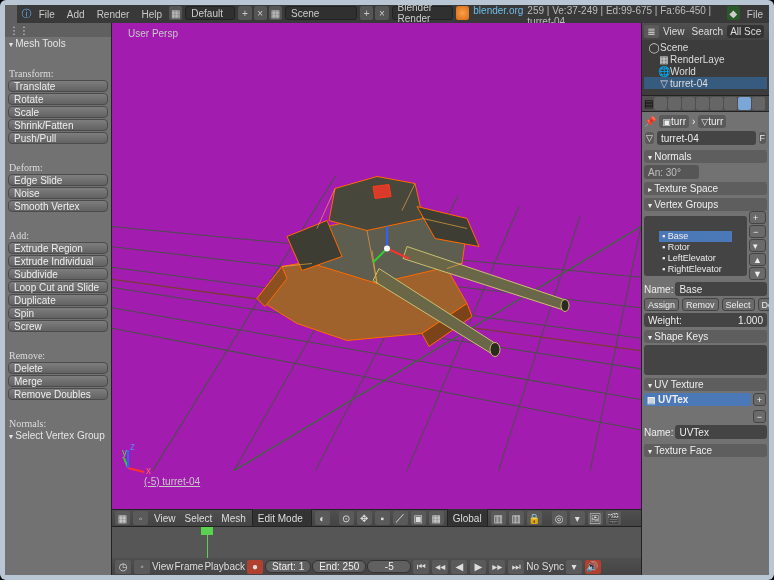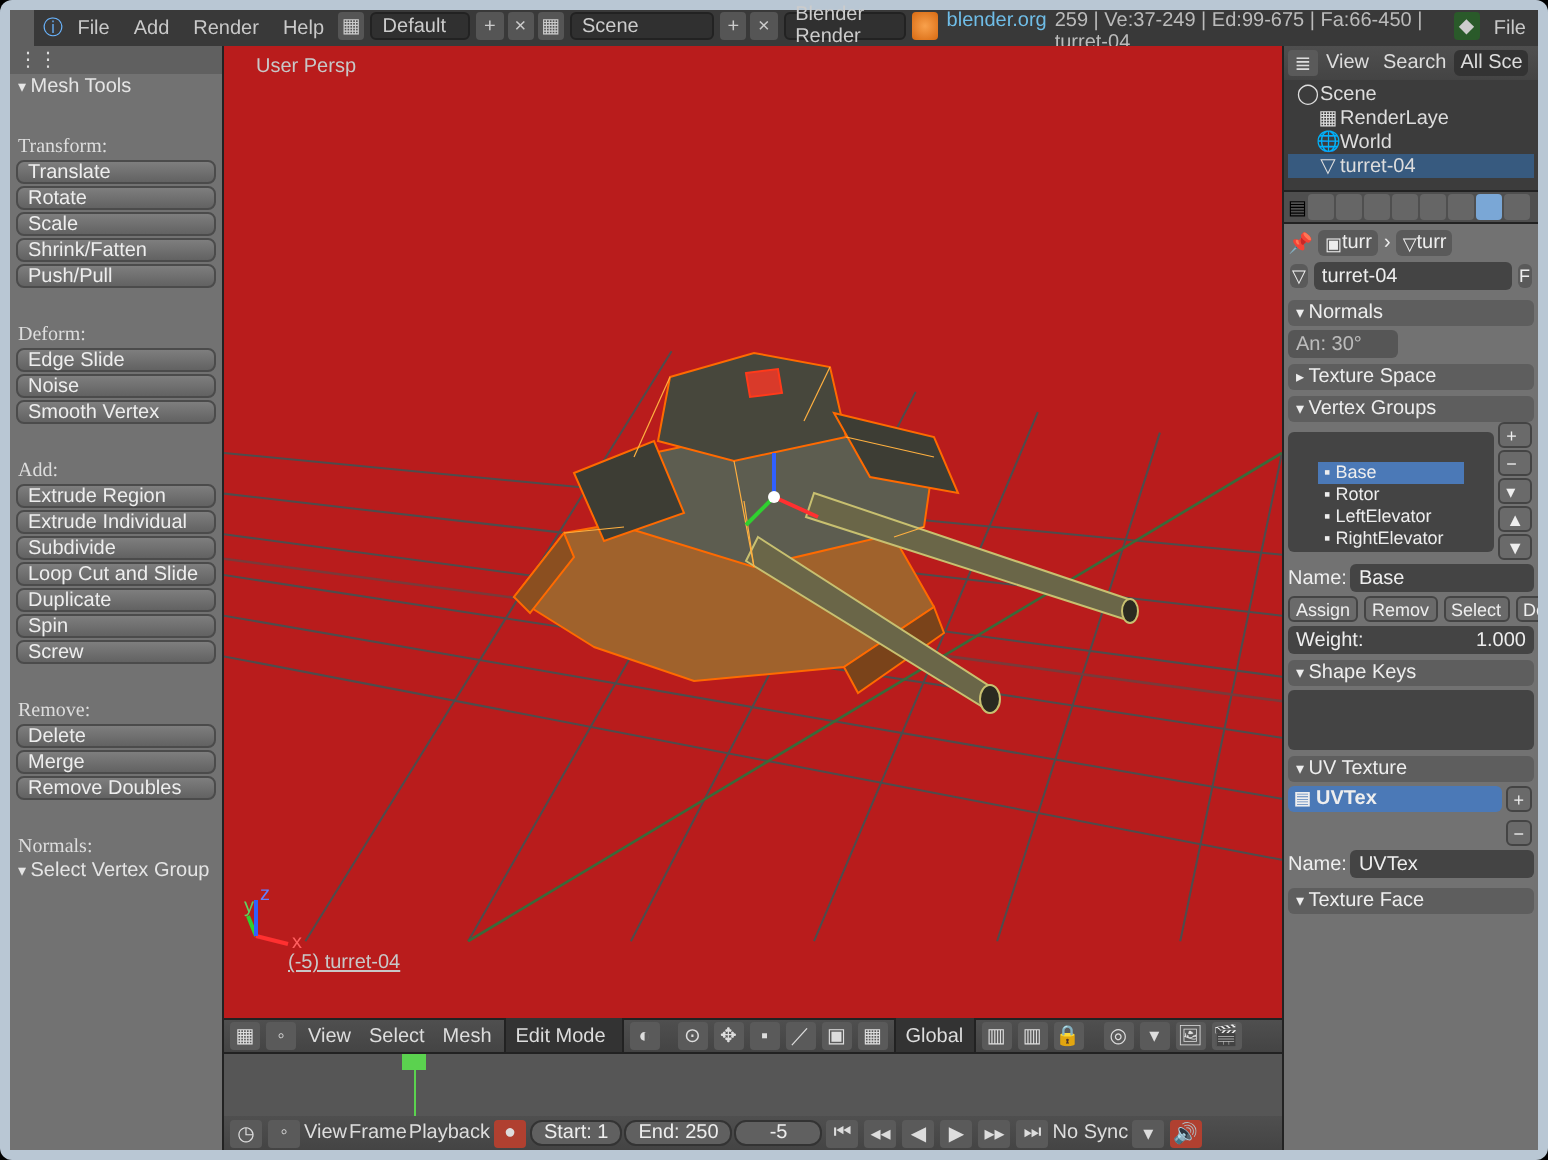--- a/index.html
+++ b/index.html
@@ -33,21 +33,21 @@
 .toolshelf { width: 107px; background: #727272; color: #e2e2e2; display: flex; flex-direction: column; border-right: 1px solid #222; }
 .ts-grab { height: 14px; background: #606060; display:flex; align-items:center; }
 .ts-grab span{ margin-left:4px; color:#ddd;}
 .ts-header { padding: 1px 4px; color: #e5e5e5; font-size: 10px; }
 .ts-header::before { content: "▾ "; font-size: 8px; }
 .ts-label { padding: 0 4px; color: #ddd; font-size: 10px; margin-top: 18px; font-family: Liberation Serif, serif; }
 .ts-btn { margin: 1px 3px; height: 12px; background: linear-gradient(#7e7e7e,#626262); border: 1px solid #4b4b4b; border-radius: 4px; color: #eee; font-size: 10px; display: flex; align-items: center; padding: 0 5px; }
 
 
 .centerwrap { flex: 1; display: flex; flex-direction: column; min-width: 0; }
-.viewport { flex: 1; position: relative; background: #b91c1c; overflow: hidden; }
+.viewport { flex: 1; position: relative; background: #a21caf; overflow: hidden; }
 .vp-label { position: absolute; top: 5px; left: 16px; color: #c8c8c8; font-size: 10px; }
 .vp-obj { position: absolute; bottom: 22px; left: 32px; color: #c8c8c8; font-size: 10px; text-decoration: underline; }
 .grid { position: absolute; inset: 0; }
 .axisgizmo { position: absolute; left: 10px; bottom: 35px; width: 30px; height: 30px; }
 .model { position:absolute; left:50%; top:50%; transform:translate(-50%,-55%); width:420px; height:250px; }
 
 
 .vp-header { height: 17px; background: linear-gradient(#4f4f4f,#444); display: flex; align-items: center; color: #ddd; padding: 0 2px; border-top: 1px solid #222; gap:1px;}
 .vp-header .drop { background: #333; border: 1px solid #222; border-radius: 3px; padding: 0 5px; height: 25px; display: flex; align-items: center; margin: 0 1px; font-size:10px;text-align:right;}
 .vp-header .hb { width: 15px; height: 14px; background: #5a5a5a; border-radius: 2px; margin: 0 1px; display:flex;align-items:center;justify-content:center;}

